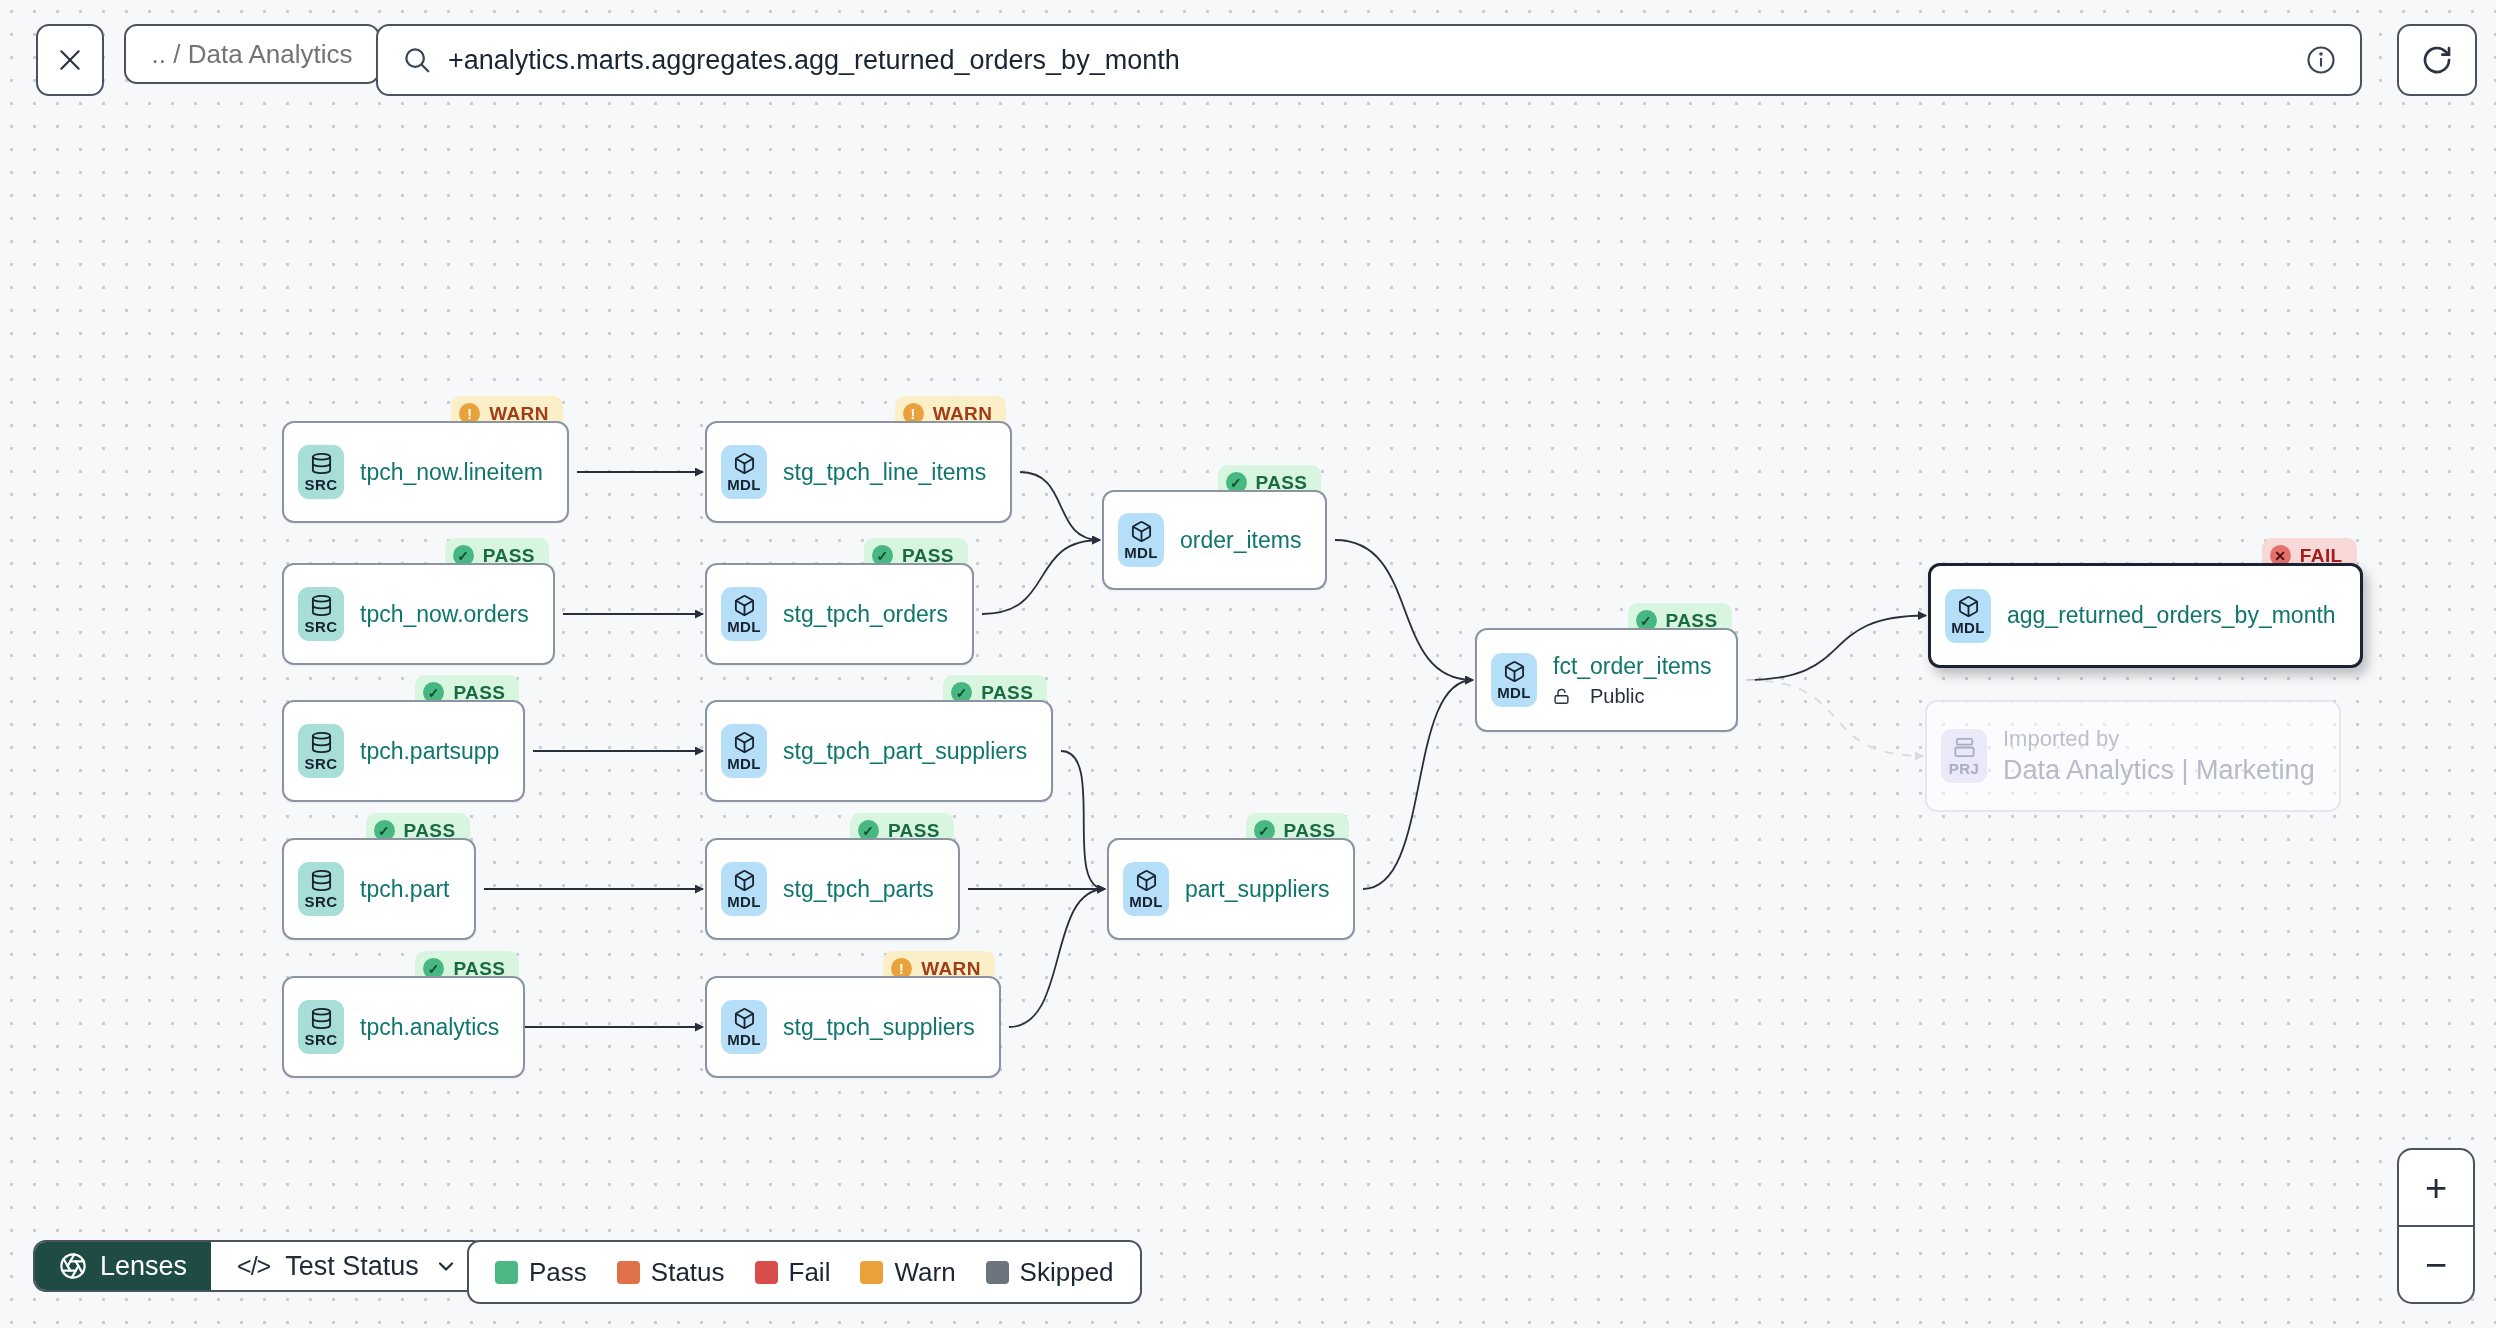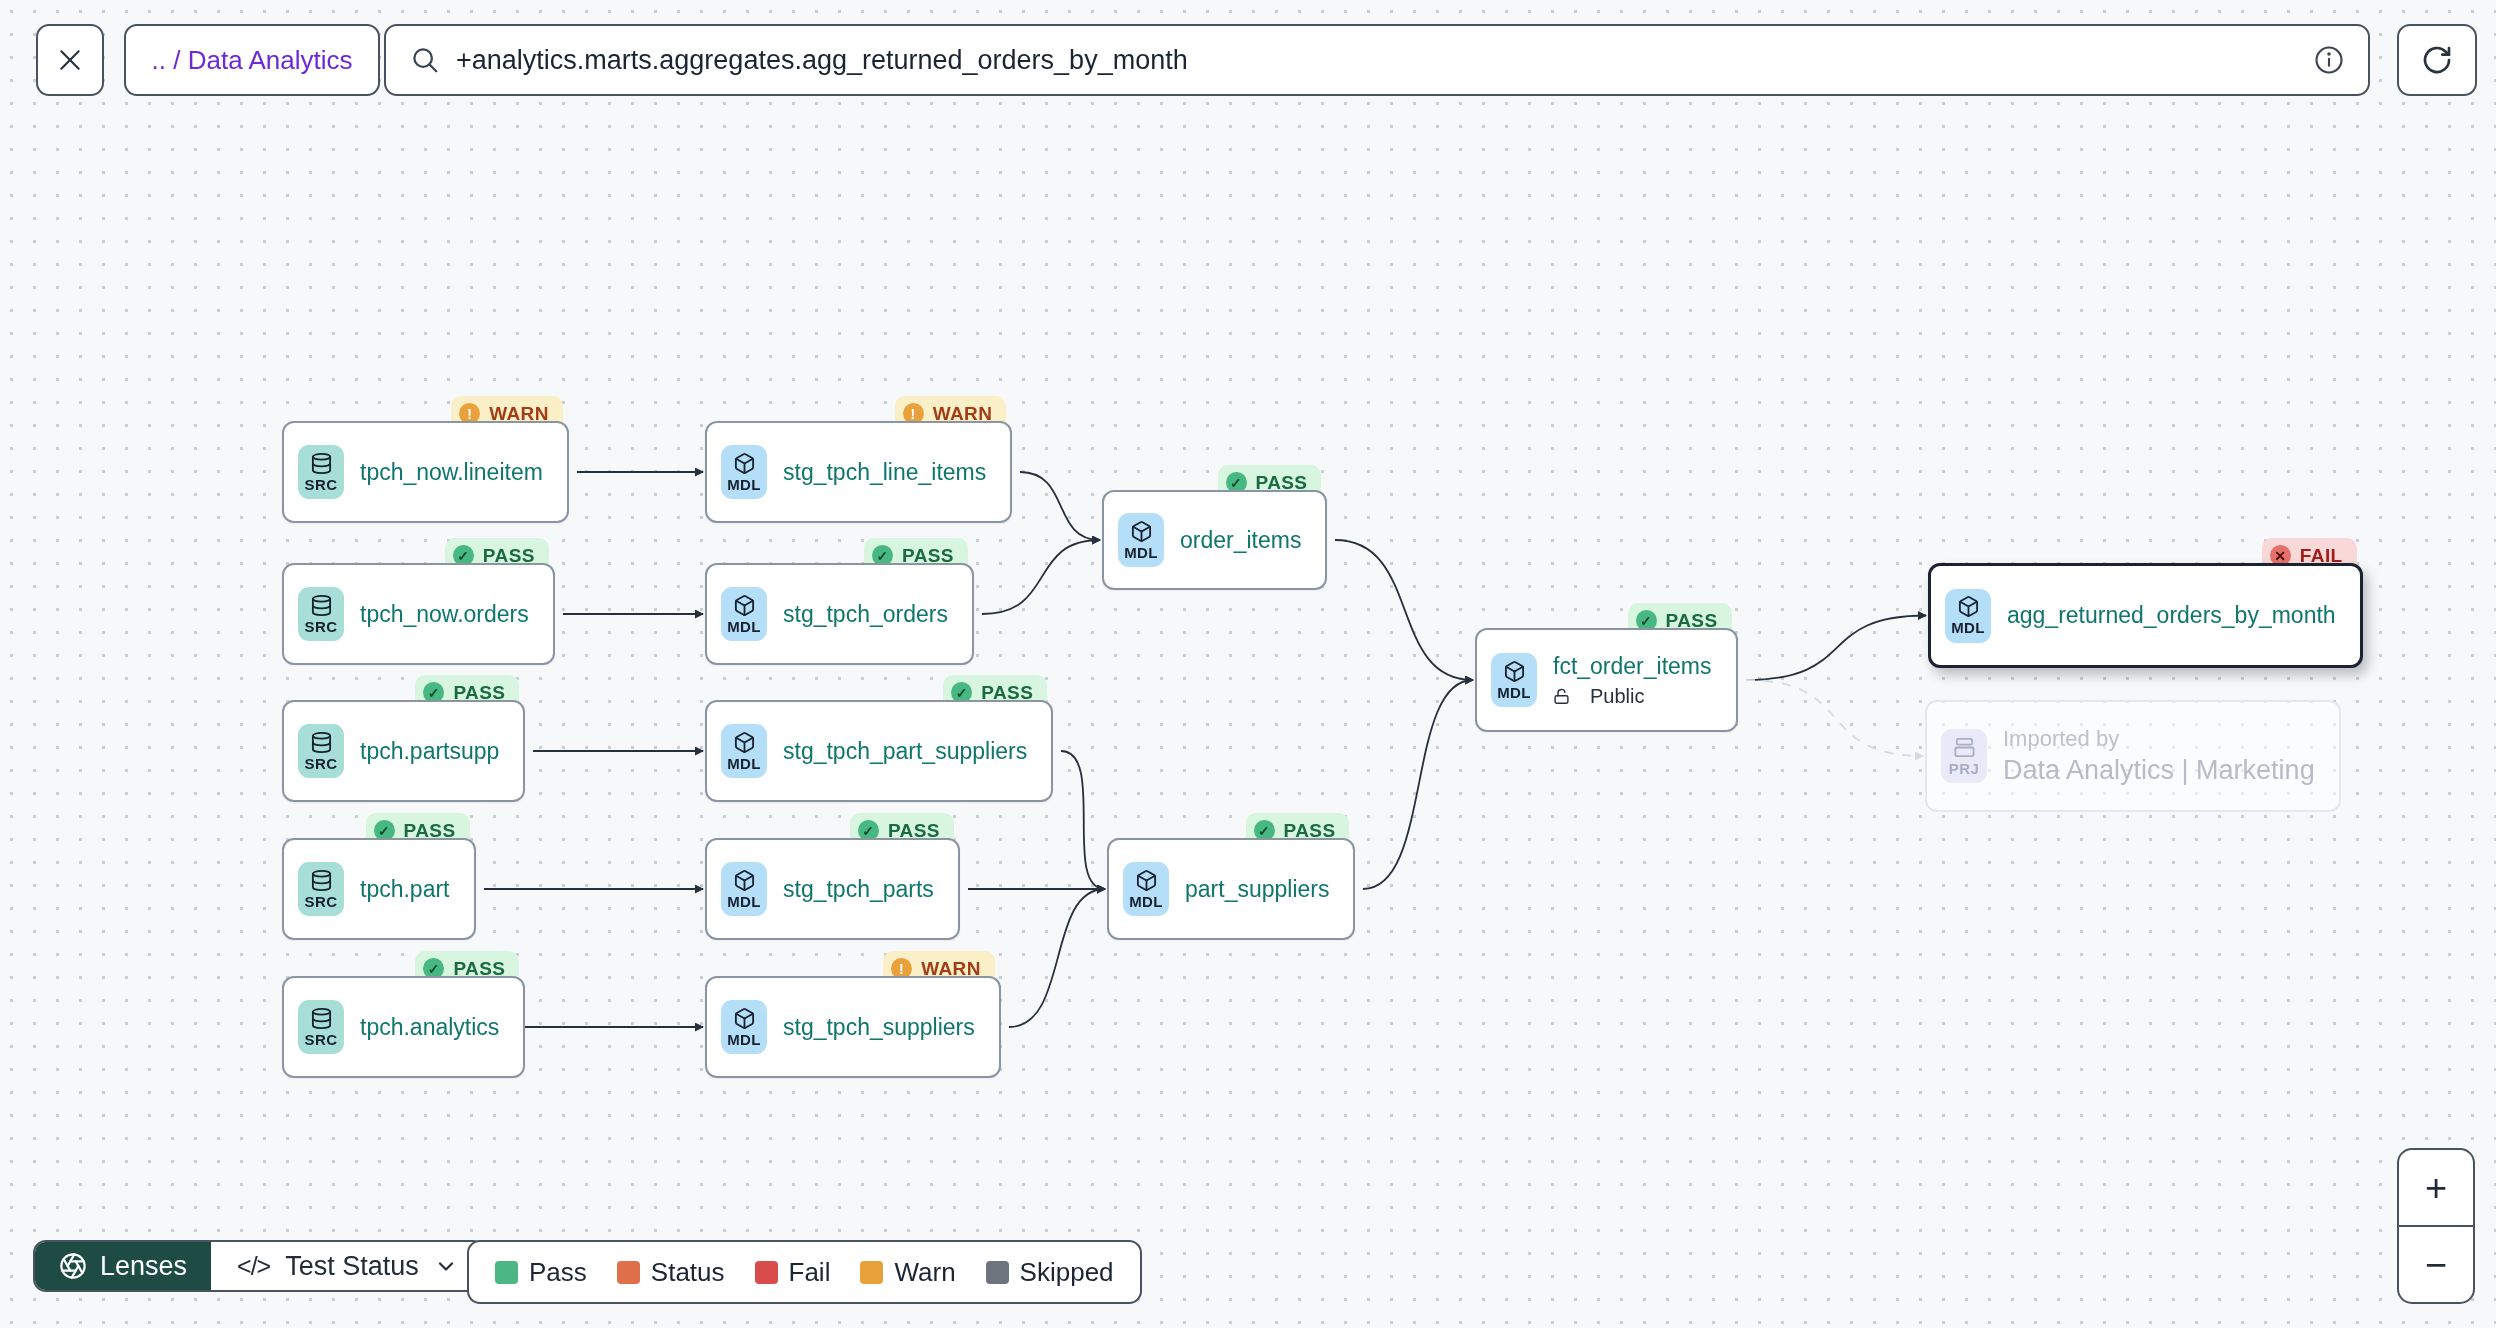--- a/index.html
+++ b/index.html
@@ -11,22 +11,22 @@
     background-size:23px 23px;
     color:#1B2533;
   }
   .abs{position:absolute;}
   
   .chip{
     background:#FFFFFF;border:2.5px solid #49525F;border-radius:13px;
     display:flex;align-items:center;justify-content:center;box-sizing:border-box;
   }
   #close-btn{left:36px;top:24px;width:68px;height:72px;}
-  #crumb-btn{left:124px;top:24px;width:256px;height:72px;font-size:26px;color:#6d28d9;}
-  #search-box{left:384px;top:24px;width:1986px;height:72px;justify-content:flex-start;padding:0 24px;gap:16px;}
+  #crumb-btn{left:124px;top:24px;width:256px;height:60px;font-size:26px;color:#737373;}
+  #search-box{left:376px;top:24px;width:1986px;height:72px;justify-content:flex-start;padding:0 24px;gap:16px;}
   #search-box input{
     flex:1;border:none;outline:none;background:transparent;
     font-family:"Liberation Sans",sans-serif;font-size:27px;color:#1A2433;padding:0;
   }
   #refresh-btn{left:2397px;top:24px;width:80px;height:72px;}
   
   #edges{left:0;top:0;pointer-events:none;}
   .node-wrap{position:absolute;width:max-content;}
   .node-box{
     position:relative;z-index:1;display:flex;align-items:center;gap:16px;

